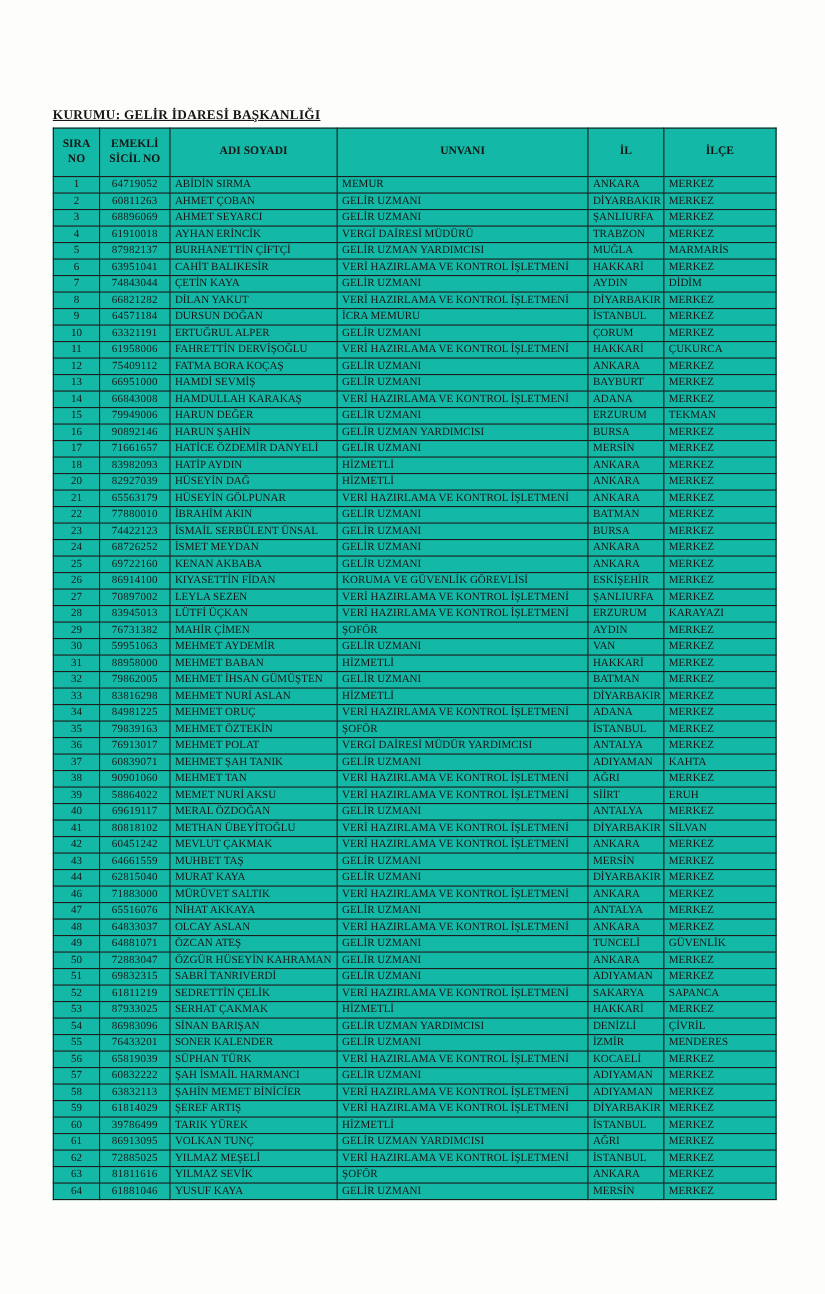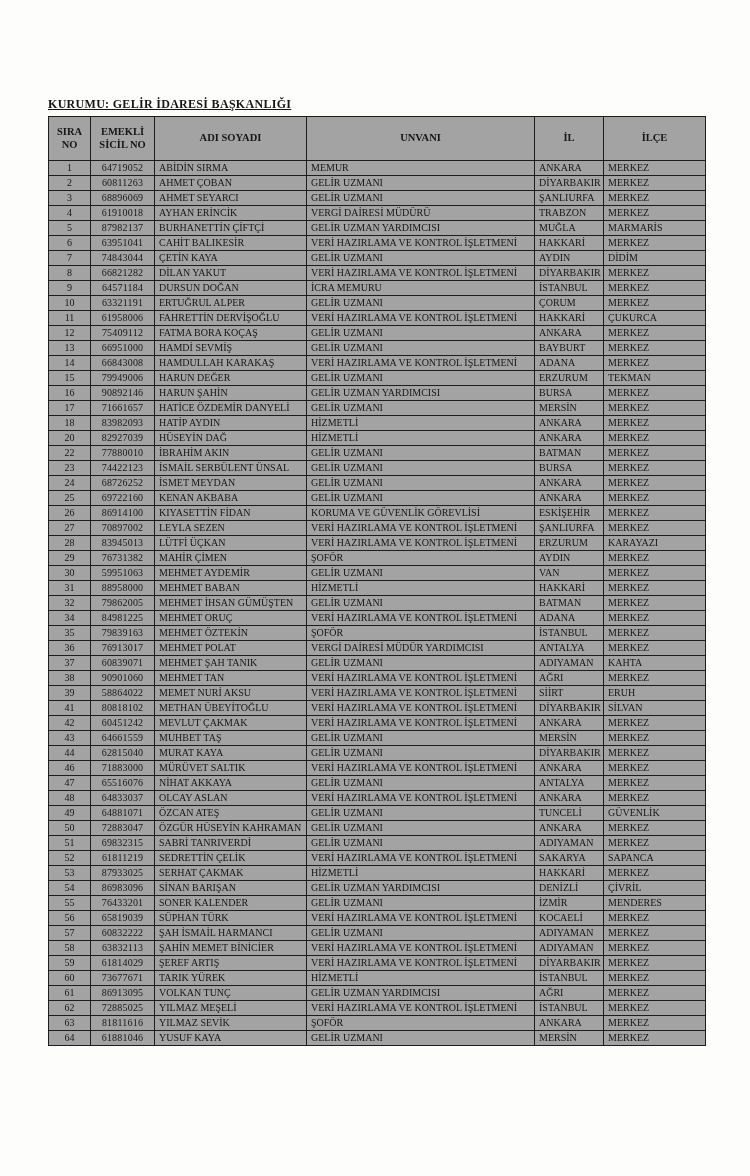--- a/index.html
+++ b/index.html
@@ -22,21 +22,21 @@
     font-weight: bold;
     letter-spacing: 0.3px;
     text-decoration: underline;
     margin-bottom: 4px;
     white-space: nowrap;
   }
   table.roster {
     border-collapse: collapse;
     table-layout: fixed;
     width: 657px;
-    background: #a3a3a3;
+    background: #14b8a6;
   }
   table.roster th, table.roster td {
     border: 1px solid #1d1d1d;
     overflow: hidden;
     white-space: nowrap;
   }
   table.roster thead th {
     height: 44px;
     font-size: 10.5px;
     font-weight: bold;
@@ -230,20 +230,28 @@
         </tr>
         <tr>
           <td class="c0">20</td>
           <td class="c1">82927039</td>
           <td class="c2">HÜSEYİN DAĞ</td>
           <td class="c3">HİZMETLİ</td>
           <td class="c4">ANKARA</td>
           <td class="c5">MERKEZ</td>
         </tr>
         <tr>
+          <td class="c0">21</td>
+          <td class="c1">65563179</td>
+          <td class="c2">HÜSEYİN GÖLPUNAR</td>
+          <td class="c3">VERİ HAZIRLAMA VE KONTROL İŞLETMENİ</td>
+          <td class="c4">ANKARA</td>
+          <td class="c5">MERKEZ</td>
+        </tr>
+        <tr>
           <td class="c0">22</td>
           <td class="c1">77880010</td>
           <td class="c2">İBRAHİM AKIN</td>
           <td class="c3">GELİR UZMANI</td>
           <td class="c4">BATMAN</td>
           <td class="c5">MERKEZ</td>
         </tr>
         <tr>
           <td class="c0">23</td>
           <td class="c1">74422123</td>
@@ -318,20 +326,28 @@
         </tr>
         <tr>
           <td class="c0">32</td>
           <td class="c1">79862005</td>
           <td class="c2">MEHMET İHSAN GÜMÜŞTEN</td>
           <td class="c3">GELİR UZMANI</td>
           <td class="c4">BATMAN</td>
           <td class="c5">MERKEZ</td>
         </tr>
         <tr>
+          <td class="c0">33</td>
+          <td class="c1">83816298</td>
+          <td class="c2">MEHMET NURİ ASLAN</td>
+          <td class="c3">HİZMETLİ</td>
+          <td class="c4">DİYARBAKIR</td>
+          <td class="c5">MERKEZ</td>
+        </tr>
+        <tr>
           <td class="c0">34</td>
           <td class="c1">84981225</td>
           <td class="c2">MEHMET ORUÇ</td>
           <td class="c3">VERİ HAZIRLAMA VE KONTROL İŞLETMENİ</td>
           <td class="c4">ADANA</td>
           <td class="c5">MERKEZ</td>
         </tr>
         <tr>
           <td class="c0">35</td>
           <td class="c1">79839163</td>
@@ -364,20 +380,28 @@
           <td class="c4">AĞRI</td>
           <td class="c5">MERKEZ</td>
         </tr>
         <tr>
           <td class="c0">39</td>
           <td class="c1">58864022</td>
           <td class="c2">MEMET NURİ AKSU</td>
           <td class="c3">VERİ HAZIRLAMA VE KONTROL İŞLETMENİ</td>
           <td class="c4">SİİRT</td>
           <td class="c5">ERUH</td>
+        </tr>
+        <tr>
+          <td class="c0">40</td>
+          <td class="c1">69619117</td>
+          <td class="c2">MERAL ÖZDOĞAN</td>
+          <td class="c3">GELİR UZMANI</td>
+          <td class="c4">ANTALYA</td>
+          <td class="c5">MERKEZ</td>
         </tr>
         <tr>
           <td class="c0">41</td>
           <td class="c1">80818102</td>
           <td class="c2">METHAN ÜBEYİTOĞLU</td>
           <td class="c3">VERİ HAZIRLAMA VE KONTROL İŞLETMENİ</td>
           <td class="c4">DİYARBAKIR</td>
           <td class="c5">SİLVAN</td>
         </tr>
         <tr>
@@ -511,21 +535,21 @@
         <tr>
           <td class="c0">59</td>
           <td class="c1">61814029</td>
           <td class="c2">ŞEREF ARTIŞ</td>
           <td class="c3">VERİ HAZIRLAMA VE KONTROL İŞLETMENİ</td>
           <td class="c4">DİYARBAKIR</td>
           <td class="c5">MERKEZ</td>
         </tr>
         <tr>
           <td class="c0">60</td>
-          <td class="c1">73677671</td>
+          <td class="c1">39786499</td>
           <td class="c2">TARIK YÜREK</td>
           <td class="c3">HİZMETLİ</td>
           <td class="c4">İSTANBUL</td>
           <td class="c5">MERKEZ</td>
         </tr>
         <tr>
           <td class="c0">61</td>
           <td class="c1">86913095</td>
           <td class="c2">VOLKAN TUNÇ</td>
           <td class="c3">GELİR UZMAN YARDIMCISI</td>

